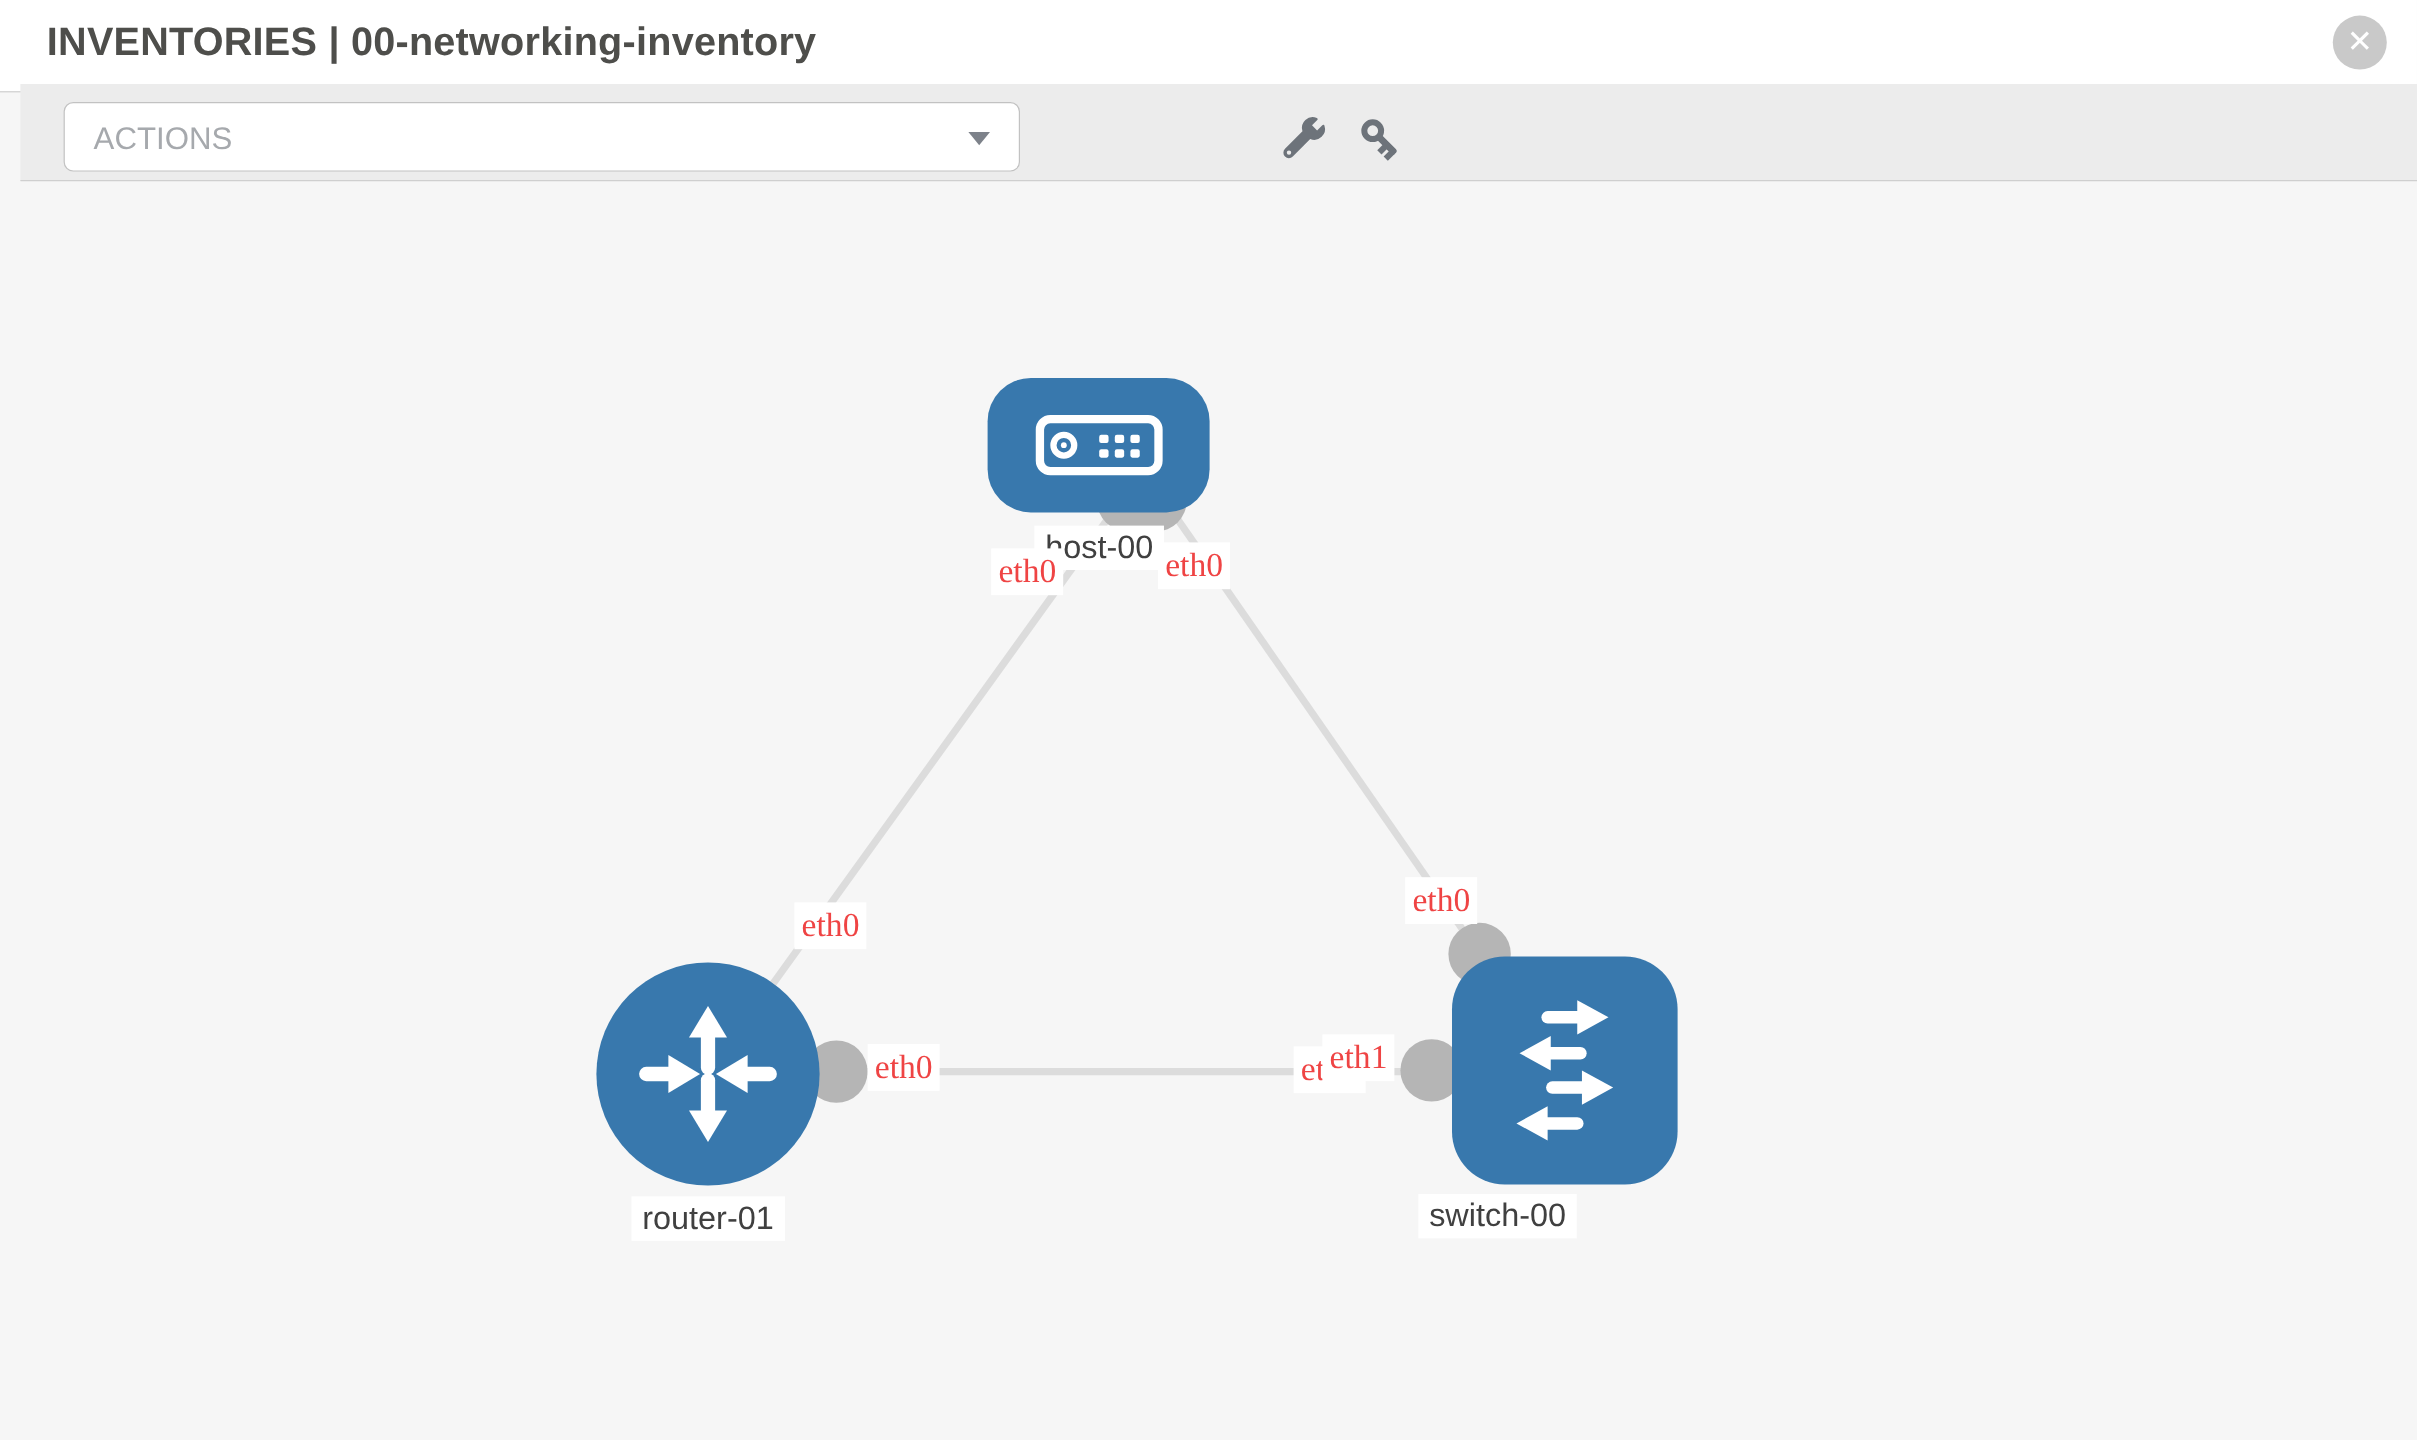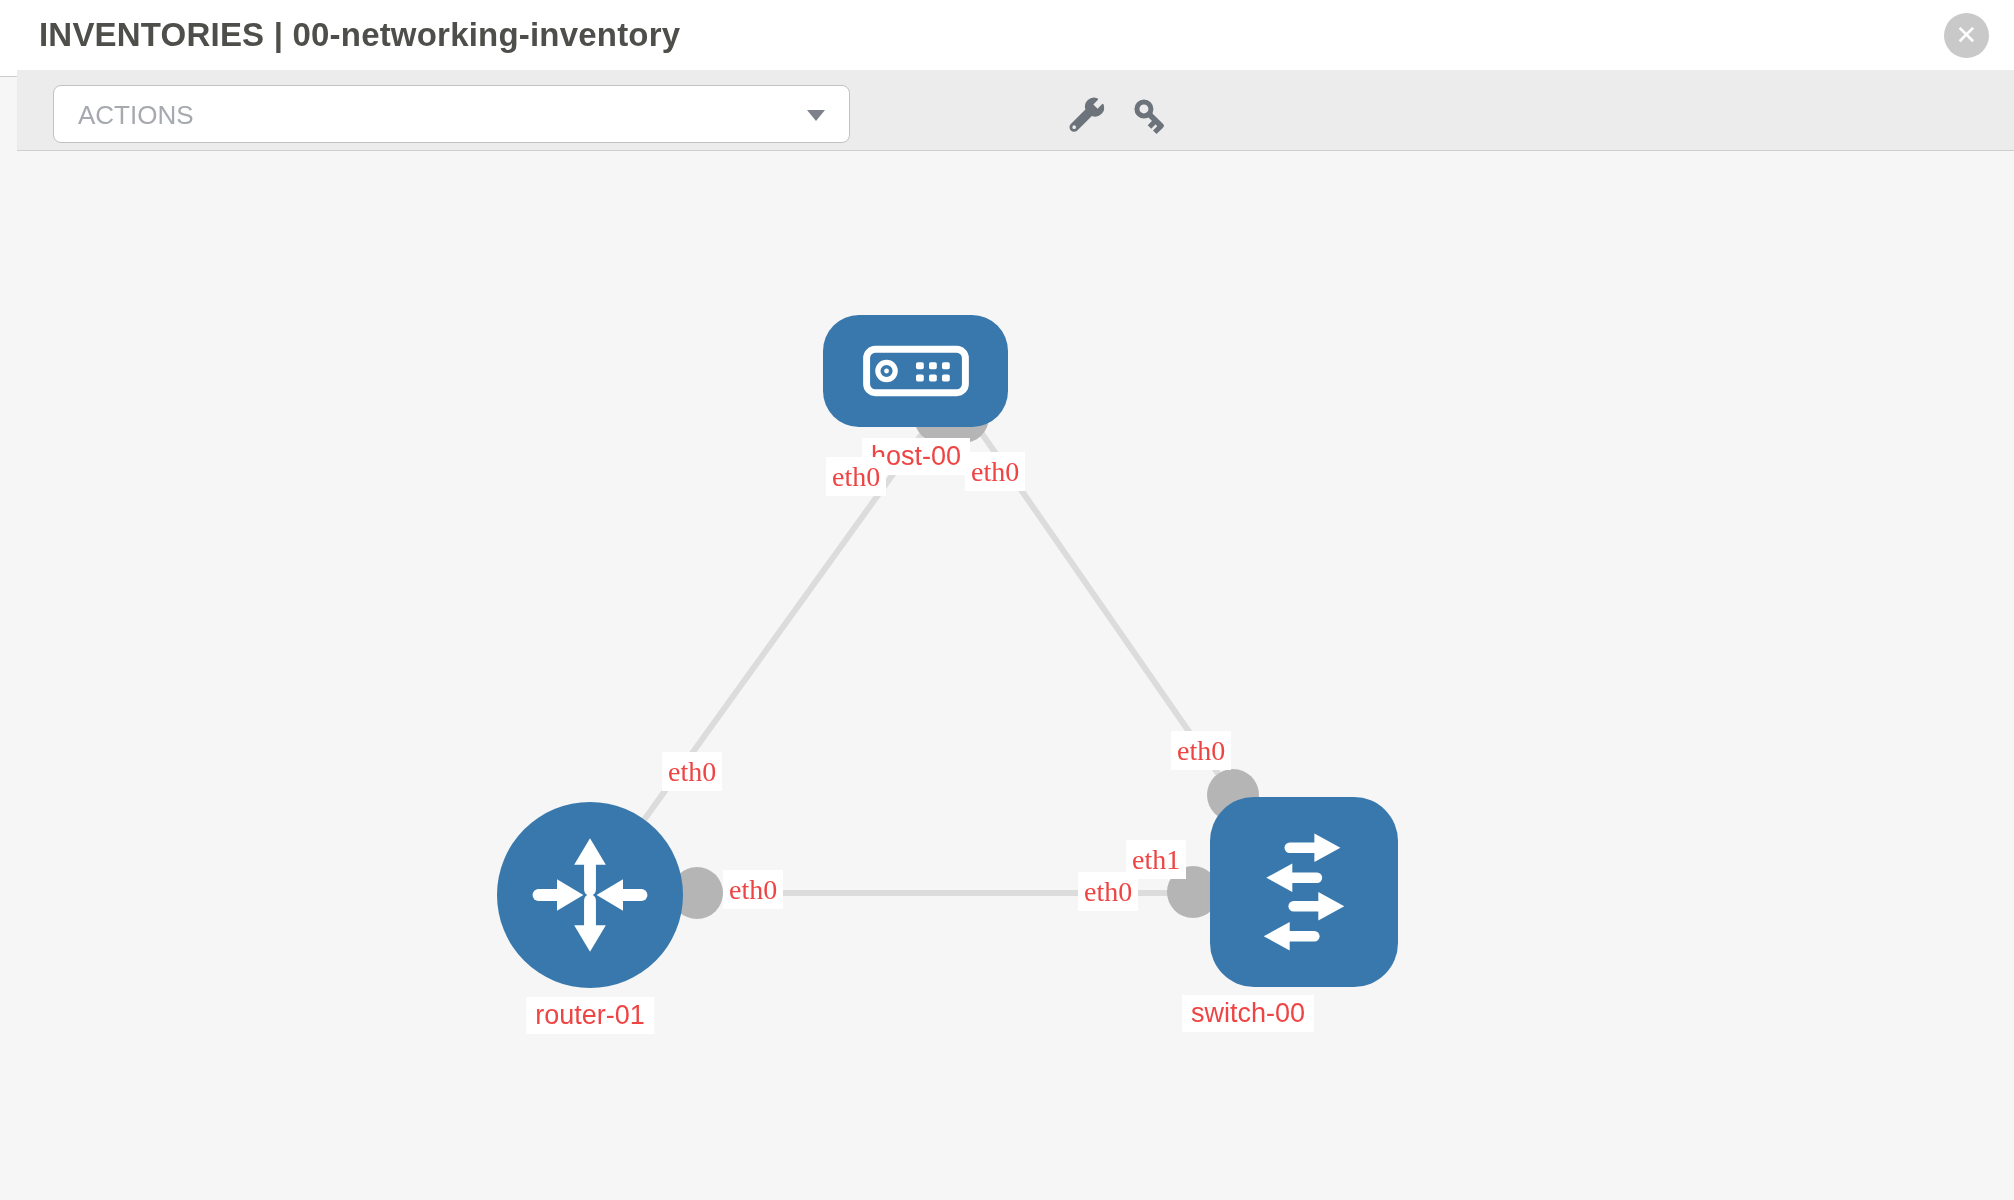--- a/index.html
+++ b/index.html
@@ -42,21 +42,21 @@
             background:#f6f6f6; }
   .canvas svg.wires { position:absolute; left:0; top:0; }
 
   .node { position:absolute; background:#3878ad; display:flex;
           align-items:center; justify-content:center; cursor:pointer; }
   .node-host   { left:823px; top:163px;  width:185px; height:112px; border-radius:36px; }
   .node-router { left:497px; top:650px;  width:186px; height:186px; border-radius:50%; }
   .node-switch { left:1210px; top:645px; width:188px; height:190px; border-radius:44px; }
 
   .node-label { position:absolute; transform:translateX(-50%); background:#ffffff;
-                color:#ef4444; font-size:27px; padding:3px 9px; white-space:nowrap; }
+                color:#404040; font-size:27px; padding:3px 9px; white-space:nowrap; }
   .iflabel { position:absolute; background:#ffffff; color:#ef4444; font-size:28px;
              padding:2px 6px; line-height:1.25; white-space:nowrap;font-family:Liberation Serif, serif; }
 </style>
 </head>
 <body>
 
 <div class="header">
   <div class="page-title">INVENTORIES | 00-networking-inventory</div>
   <div class="close-btn">
     <span class="close-x">✕</span>
@@ -151,15 +151,15 @@
   <div class="node-label" style="left:590px; top:845px;">router-01</div>
   <div class="node-label" style="left:1248px; top:843px;">switch-00</div>
 
   <div class="iflabel" style="left:826px; top:305px;">eth0</div>
   <div class="iflabel" style="left:965px; top:300px;">eth0</div>
   <div class="iflabel" style="left:662px; top:600px;">eth0</div>
   <div class="iflabel" style="left:1171px; top:579px;">eth0</div>
   <div class="iflabel" style="left:723px; top:718px;">eth0</div>
 
   <div class="iflabel" style="left:1078px; top:720px;">eth0</div>
-  <div class="iflabel" style="left:1102px; top:688px;margin-left:24px;">eth1</div>
+  <div class="iflabel" style="left:1102px; top:710px;">eth1</div>
 
 </div>
 
 </body></html>

